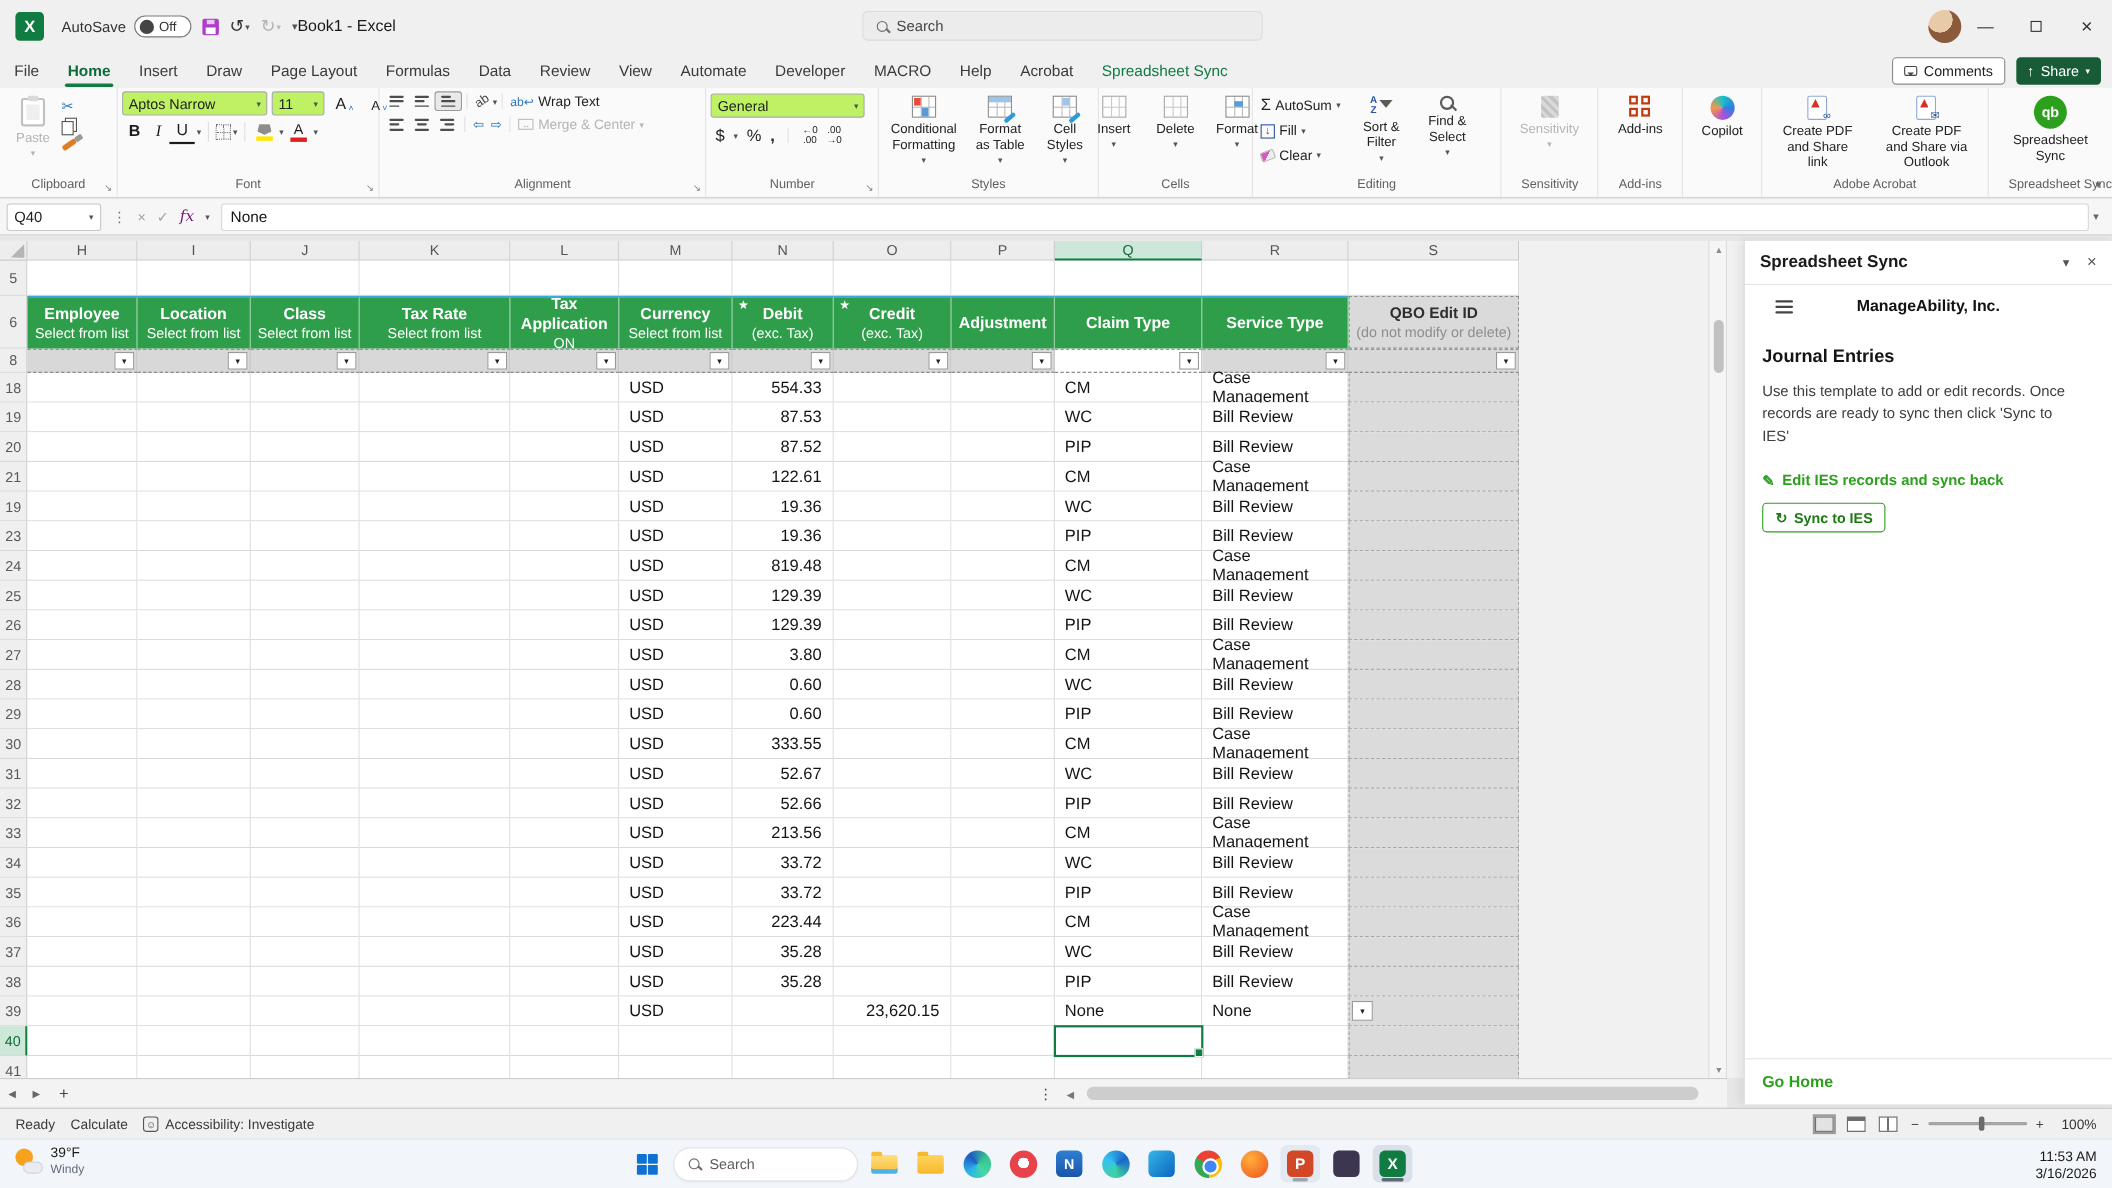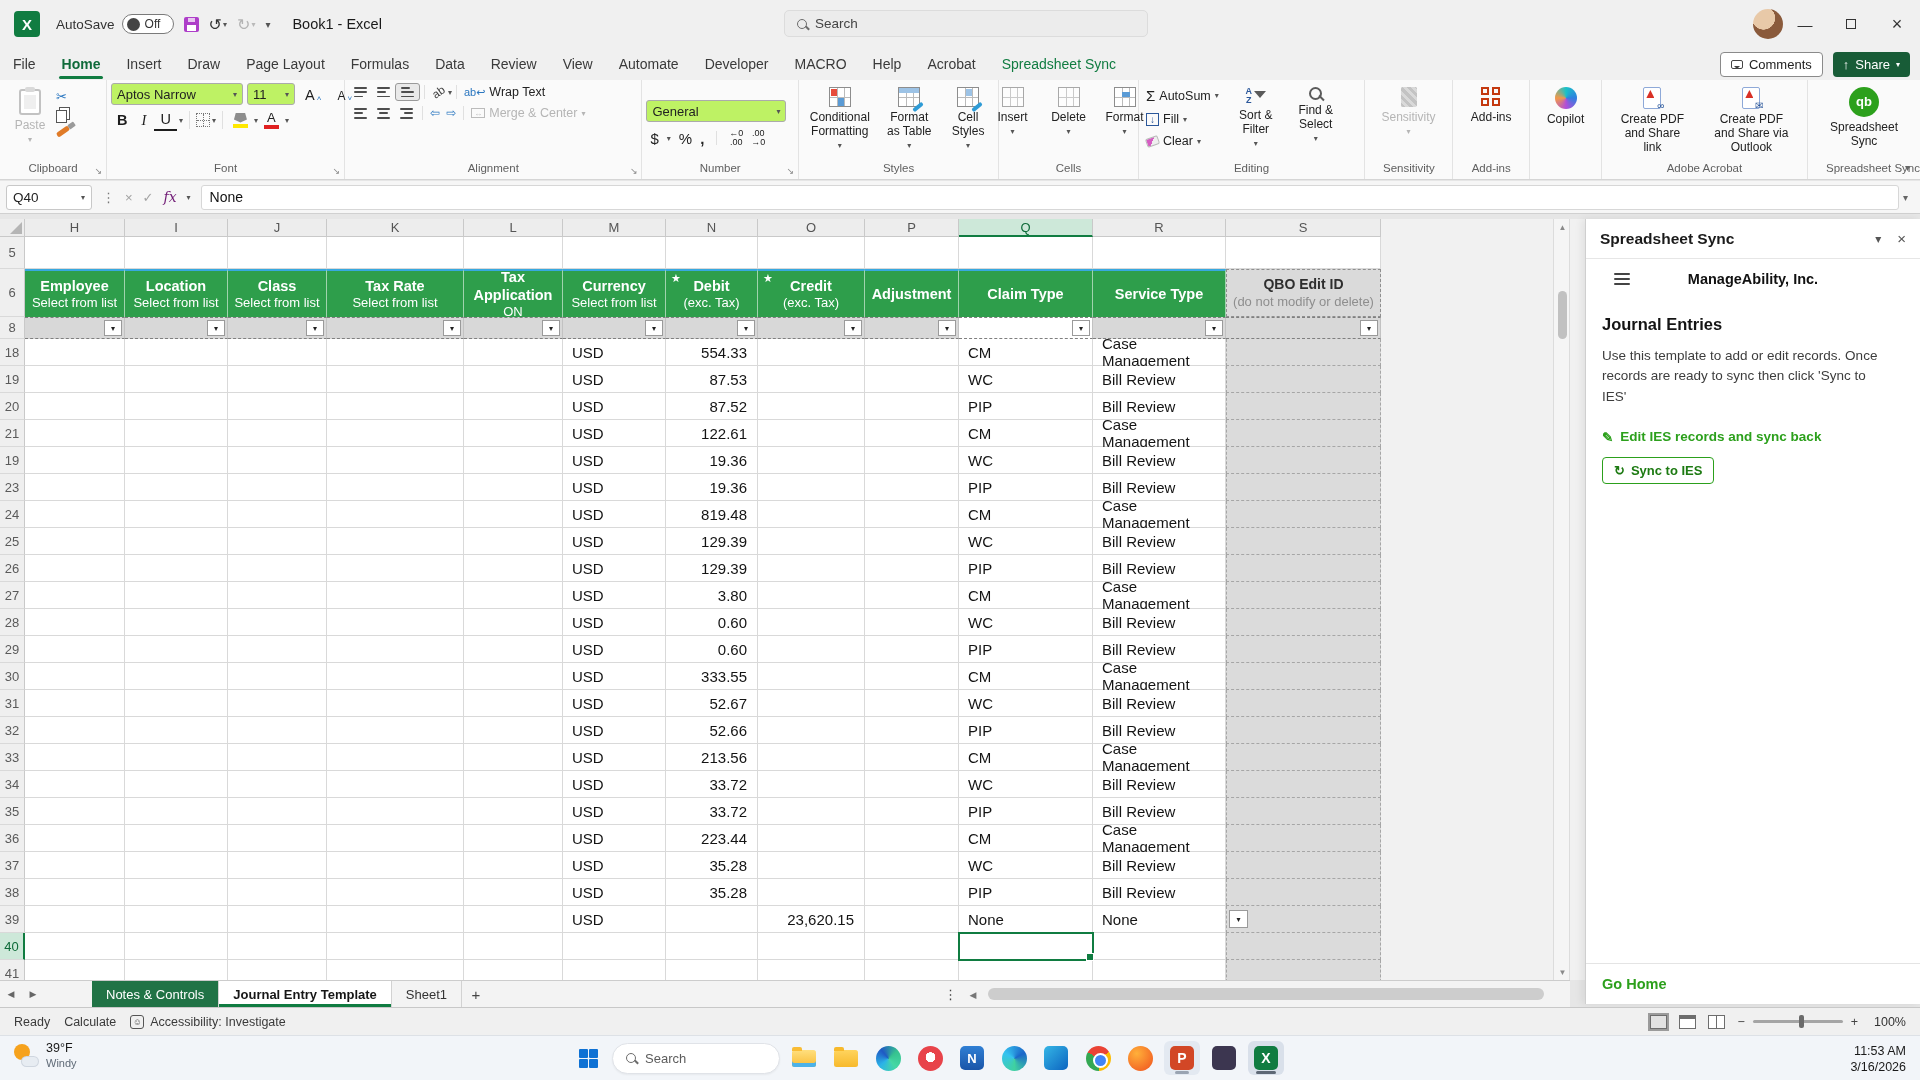--- a/index.html
+++ b/index.html
@@ -13,21 +13,21 @@
   .autosave{display:flex;align-items:center;gap:7px;font-size:13.5px;color:#333}
   .toggle{width:52px;height:20px;border:1px solid #7a7a7a;border-radius:10px;display:flex;align-items:center;padding:0 4px;gap:5px;background:#fff}
   .knob{width:13px;height:13px;border-radius:50%;background:#444}
   .toggle span{font-size:12px;color:#333}
   .save-ic{width:15px;height:15px;background:#AE3EC9;border-radius:2px;position:relative}
   .save-ic::after{content:"";position:absolute;left:3px;bottom:1px;width:9px;height:6px;background:#fff}
   .save-ic::before{content:"";position:absolute;left:4px;top:1px;width:7px;height:4px;background:#e8c7f0}
   .qbtn{font-size:16px;color:#333;display:flex;align-items:center;gap:1px}
   .qbtn .dd{font-size:8px;color:#555}
   .qbtn.dis{color:#b3b3b3}.qbtn.dis .dd{color:#b9b9b9}
-  .doc-title{margin-left:22px;font-size:14.5px;color:#1a1a1a}
+  .doc-title{font-size:14.5px;color:#1a1a1a}
   #top-search{position:absolute;left:784px;top:10px;width:364px;height:27px;background:#ececec;border:1px solid #dcdcdc;border-radius:5px;display:flex;align-items:center;padding-left:12px;gap:8px;color:#454545;font-size:13.5px}
   .mag{width:10px;height:10px;border:1.7px solid #6d6d6d;border-radius:50%;position:relative;flex:0 0 auto}
   .mag::after{content:"";position:absolute;width:5px;height:1.7px;background:#6d6d6d;transform:rotate(45deg);right:-4px;bottom:-1px}
   #avatar{position:absolute;left:1753px;top:9px;width:30px;height:30px;border-radius:50%;background:radial-gradient(circle at 35% 30%,#e8c9a8 0 40%,#8a5a3b 41% 100%)}
   .winbtns{position:absolute;right:0;top:0;height:48px;display:flex}
   .winbtn{width:46px;height:48px;display:flex;align-items:center;justify-content:center;color:#333;font-size:15px}
   .maxsq{width:10px;height:10px;border:1px solid #333}
 
   
   #tabrow{position:absolute;left:0;top:48px;width:1920px;height:32px;background:#f0f0f0;display:flex;align-items:center}
@@ -400,21 +400,21 @@
             <span class="dis-t">Merge &amp; Center</span>
             <span class="dd dis-t">▾</span>
           </span>
       </div>
     </div>
     <div class="rlabel"><span>Alignment</span><span class="dl">↘</span></div>
   </div>
 
   <div class="rgroup" style="width:158px">
     <div class="rbody" style="flex-direction:column;gap:5px">
-      <div class="combo" style="width:140px;margin-top:17px">
+      <div class="combo" style="width:140px;margin-top:2px">
           <span>General</span>
           <span class="dd">▾</span>
         </div>
       <div class="numrow">
         <span>$</span>
           <span class="dd">▾</span>
         <span>%</span>
         <span style="font-weight:bold">,</span>
         <span class="vr"></span>
         <span class="decs">←0<br>.00</span>
@@ -1052,25 +1052,20 @@
     </div>
     <div id="pane-footer">
       <span id="gohome">Go Home</span>
     </div>
   </div>
 </div>
 
 <div id="sheettabs">
   <span class="tnav">◀</span>
   <span class="tnav">▶</span>
-  <span id="sheet-tab-list" style="display:flex;align-items:stretch;margin-left:48px">
-      <span class="stab green">Notes &amp; Controls</span>
-      <span class="stab active">Journal Entry Template</span>
-      <span class="stab">Sheet1</span>
-    </span>
   <span class="addsheet">+</span>
   <span id="st-kebab">⋮</span>
   <span id="hscroll-left">◀</span>
   <span id="hthumb"></span>
 </div>
 
 <div id="statusbar">
   <span class="sitem">Ready</span>
   <span class="sitem">Calculate</span>
   <span class="sitem">

